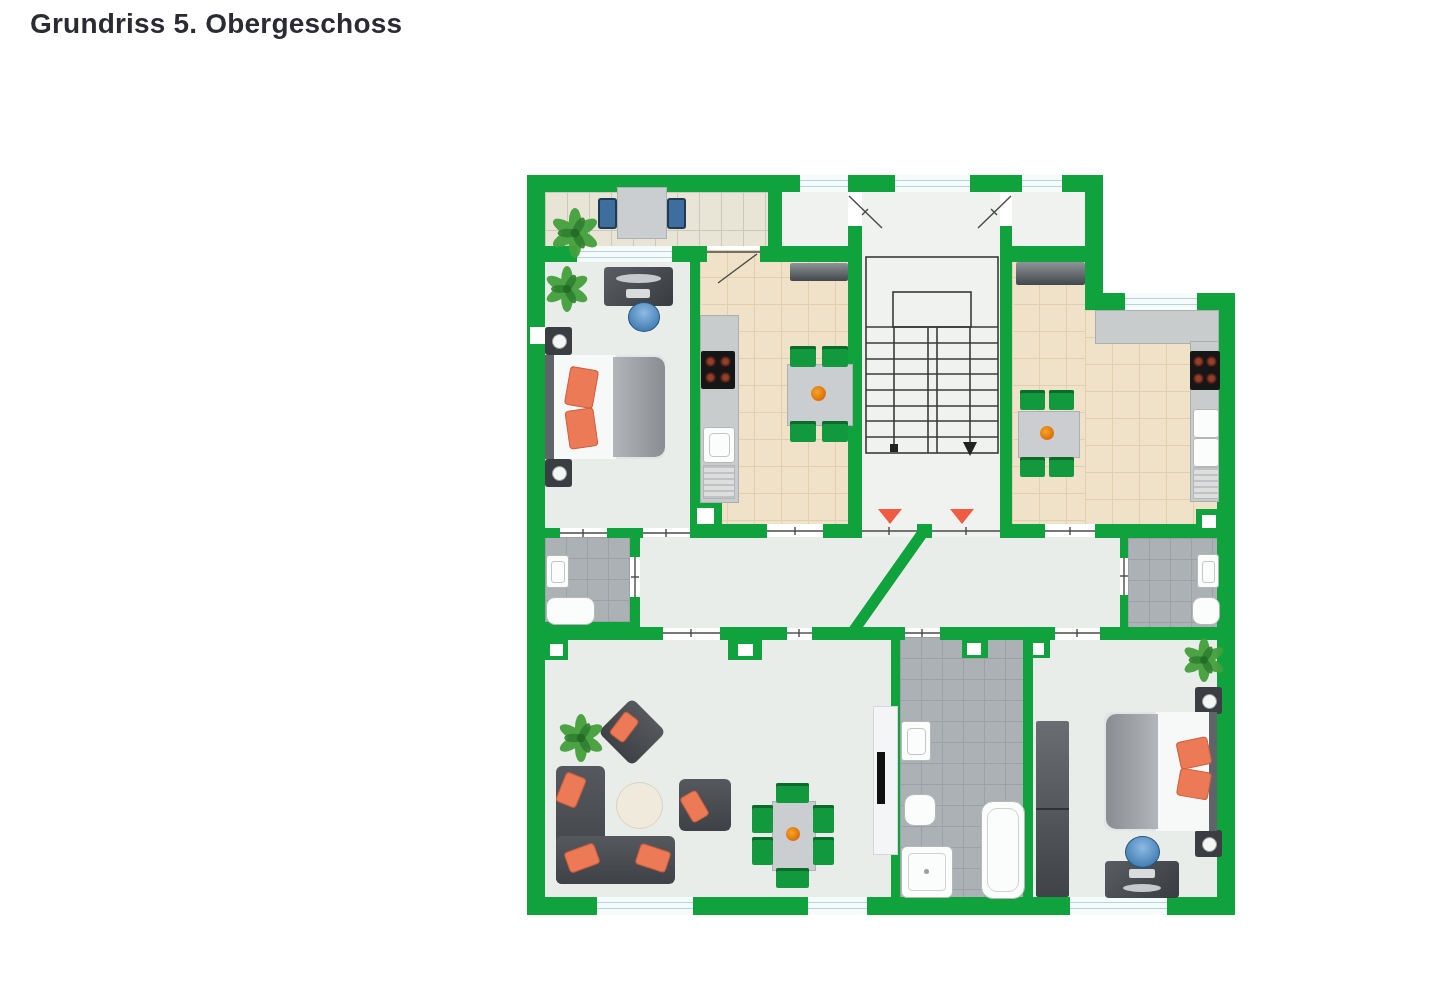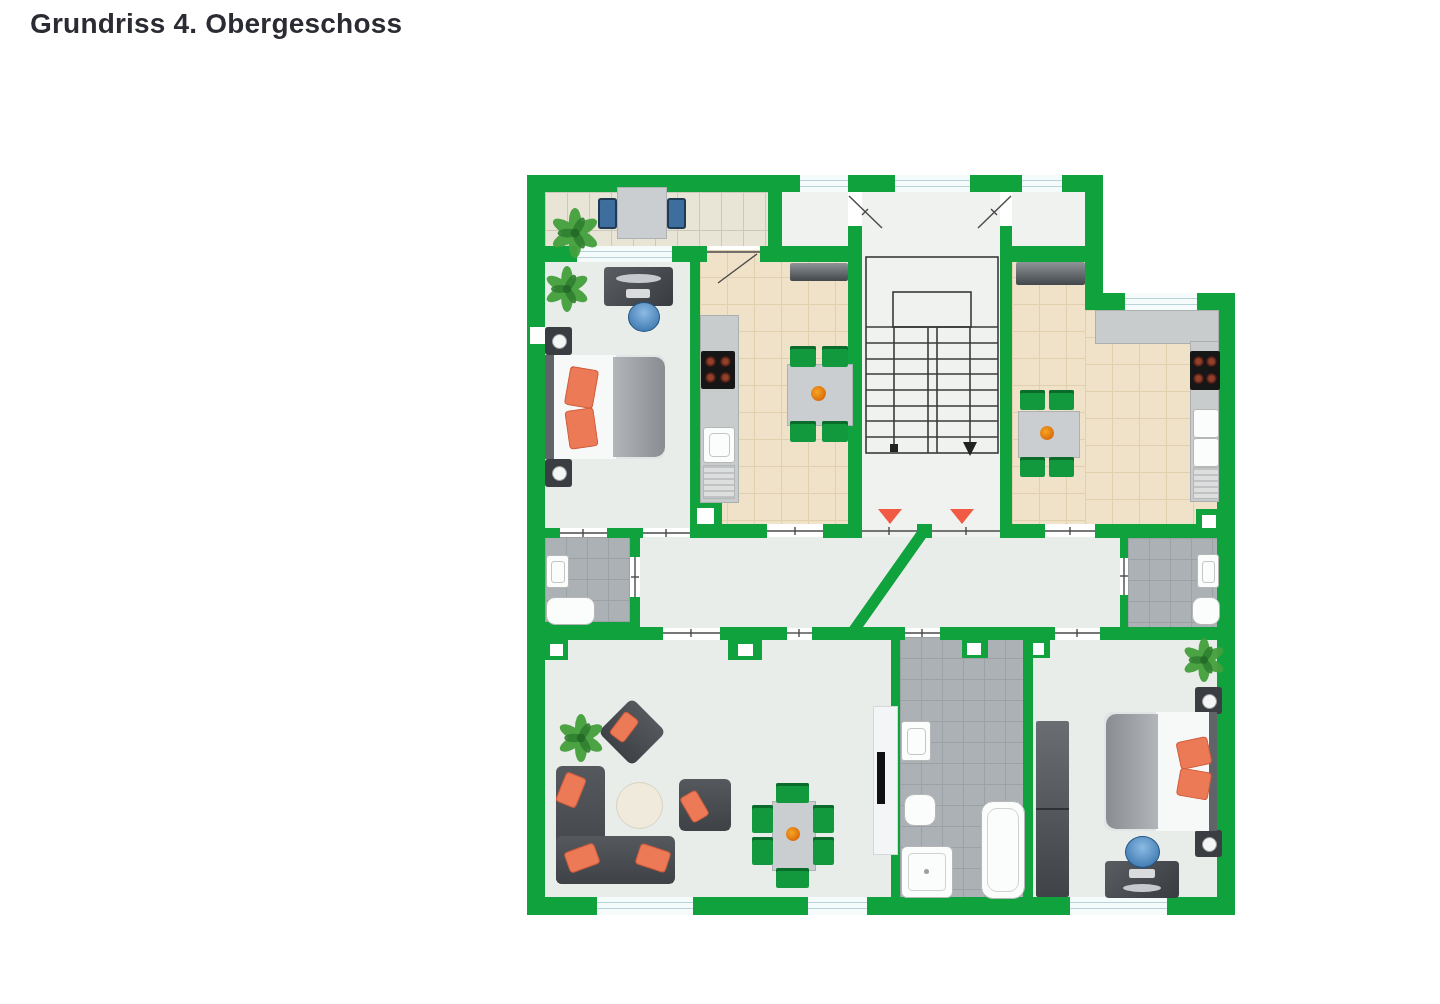--- a/index.html
+++ b/index.html
@@ -38,21 +38,21 @@
   .lamp{background:#F4F5F5;border-radius:50%;border:1px solid #9a9d9c}
   .stove{background:#161616;border-radius:2px}
   .burn{position:absolute;width:11px;height:11px;border-radius:50%;background:radial-gradient(circle,#93402B 30%,#351310 70%)}
   .drain{background:#D4D6D7;border:1px solid #b5b8b8;background-image:repeating-linear-gradient(to bottom,#c0c2c3 0 2px,#DDDFDF 2px 6px)}
   .sofa{background:linear-gradient(#55595E,#3E4247);border-radius:6px}
   svg.overlay{position:absolute;left:0;top:0;pointer-events:none}
 </style>
 </head>
 <body>
 
-<h1 class="title">Grundriss 4. Obergeschoss</h1>
+<h1 class="title">Grundriss 5. Obergeschoss</h1>
 
 <div class="abs" style="left:0;top:0;width:1440px;height:1004px">
 
   <div class="abs tbal" style="left:545px;top:192px;width:223px;height:54px"></div>
   <div class="abs floorl" style="left:782px;top:192px;width:66px;height:54px"></div>
   <div class="abs floorl" style="left:1012px;top:192px;width:73px;height:54px"></div>
   <div class="abs floorl" style="left:862px;top:192px;width:138px;height:345px"></div>
   <div class="abs floor" style="left:545px;top:262px;width:145px;height:266px"></div>
   <div class="abs tbei" style="left:700px;top:250px;width:148px;height:274px"></div>
   <div class="abs tbei" style="left:1012px;top:250px;width:73px;height:274px"></div>

